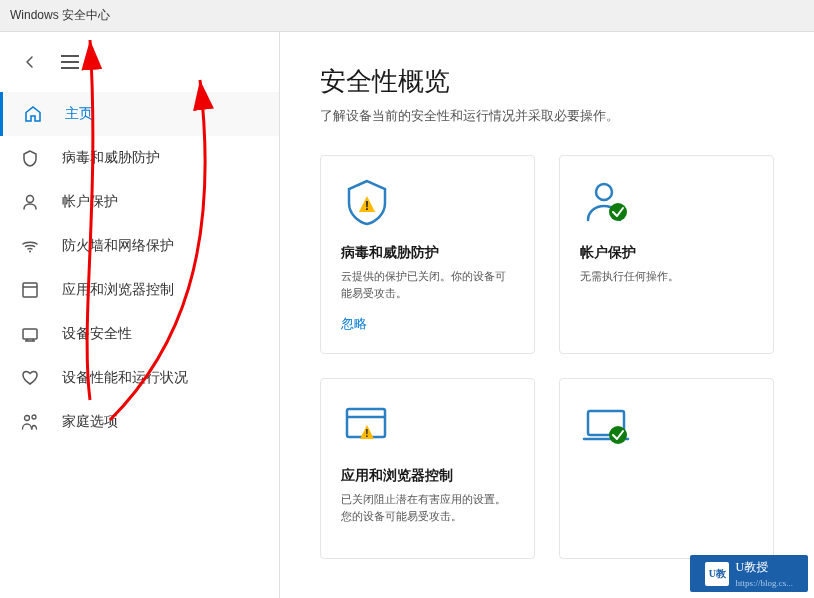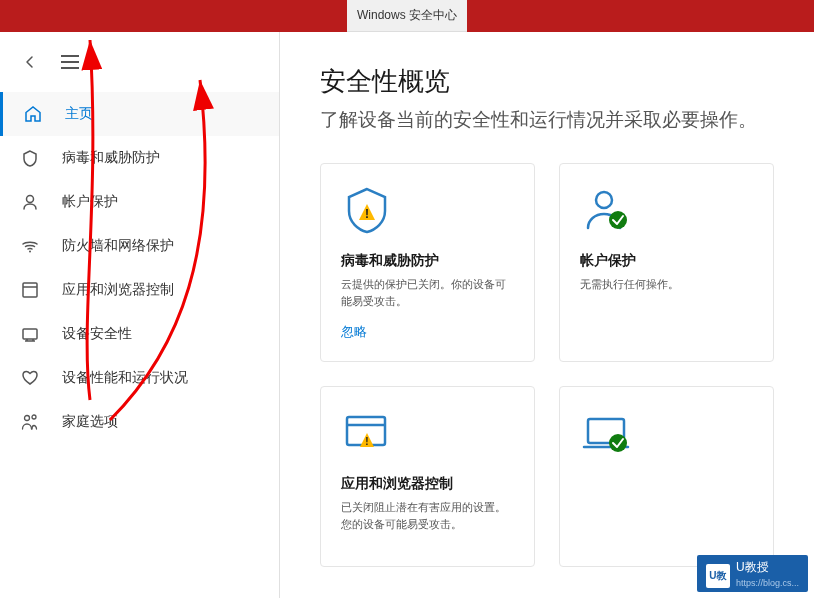--- a/index.html
+++ b/index.html
@@ -8,24 +8,23 @@
       background: #f3f3f3;
       width: 814px;
       height: 598px;
       overflow: hidden;
       position: relative;
     }
 
     .app-window {
       width: 814px;
       height: 598px;
-      background: #b91c1c;
+      background: #8b5cf6;
       display: flex;
       flex-direction: column;
-      align-items: center;
     }
 
     .title-bar {
       height: 32px;
       background: #f0f0f0;
       display: flex;
       align-items: center;
       padding: 0 10px;
       border-bottom: 1px solid #ddd;
     }
@@ -133,21 +132,21 @@
     }
 
     .page-title {
       font-size: 26px;
       color: #1a1a1a;
       font-weight: 300;
       margin-bottom: 8px;
     }
 
     .page-subtitle {
-      font-size: 19px;
+      font-size: 13px;
       color: #555;
       margin-bottom: 30px;
     }
 
     .cards-grid {
       display: grid;
       grid-template-columns: 1fr 1fr;
       gap: 24px;
     }
 
@@ -208,27 +207,28 @@
       z-index: 100;
     }
 
     
     .watermark {
       position: absolute;
       bottom: 6px;
       right: 6px;
       background: #1a5fa8;
       color: white;
-      padding: 4px 9px;
+      padding: 4px 15px;
       font-size: 11px;
       display: flex;
-      align-items: flex-end;
+      align-items: center;
       gap: 6px;
       border-radius: 2px;
       z-index: 200;
+      font-family: Liberation Serif, serif;
     }
 
     .watermark-icon {
       width: 24px;
       height: 24px;
       background: #fff;
       border-radius: 2px;
       display: flex;
       align-items: center;
       justify-content: center;

